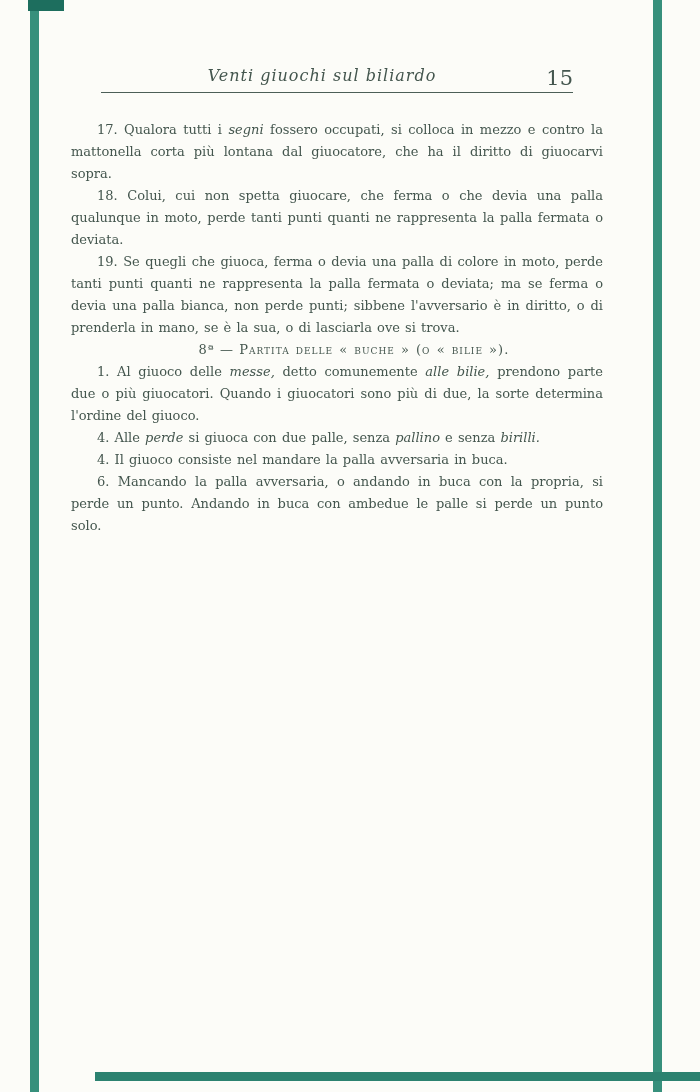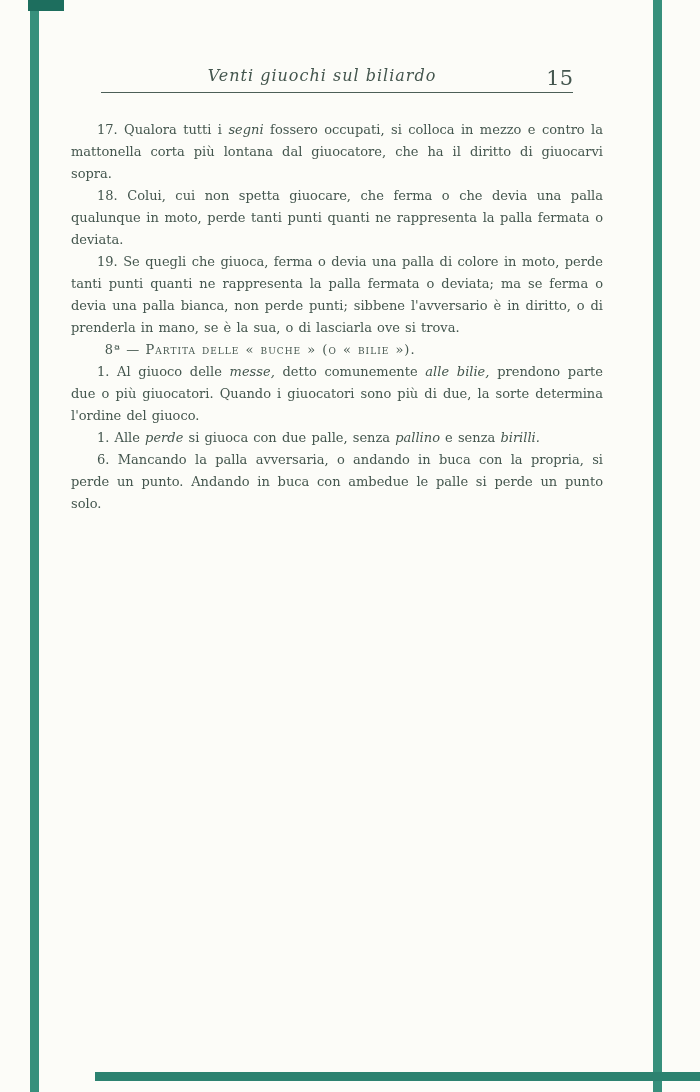--- a/index.html
+++ b/index.html
@@ -60,21 +60,21 @@
     font-size: 13px;
     line-height: 22px;
     text-align: justify;
     word-spacing: 1px;
   }
   .page-body p { margin: 0; }
   .body-paragraph { text-indent: 2em; }
   .section-heading {
     margin: 36px 0 28px 0;
     text-indent: 2.6em;
-    text-align: left;
+    text-align: center;
     letter-spacing: 0.6px;
   }
   .italic { font-style: italic; }
   .smallcaps { font-variant: small-caps; letter-spacing: 1px; }
 </style>
 </head>
 <body>
 
 <div class="scan">
   <div class="band band-left"></div>
@@ -88,17 +88,18 @@
       <span class="page-number">15</span>
     </header>
     <hr class="header-rule">
 
     <main class="page-body" id="body-container">
         <p class="body-paragraph"><span>17. Qualora tutti i </span><span class="italic">segni</span><span> fossero occupati, si colloca in mezzo e contro la mattonella corta più lontana dal giuocatore, che ha il diritto di giuocarvi sopra.</span></p>
         <p class="body-paragraph"><span>18. Colui, cui non spetta giuocare, che ferma o che devia una palla qualunque in moto, perde tanti punti quanti ne rappresenta la palla fermata o deviata.</span></p>
         <p class="body-paragraph"><span>19. Se quegli che giuoca, ferma o devia una palla di colore in moto, perde tanti punti quanti ne rappresenta la palla fermata o deviata; ma se ferma o devia una palla bianca, non perde punti; sibbene l'avversario è in diritto, o di prenderla in mano, se è la sua, o di lasciarla ove si trova.</span></p>
         <p class="section-heading"><span>8ª — </span><span class="smallcaps">Partita delle « buche » (o « bilie »).</span></p>
         <p class="body-paragraph"><span>1. Al giuoco delle </span><span class="italic">messe,</span><span> detto comunemente </span><span class="italic">alle bilie,</span><span> prendono parte due o più giuocatori. Quando i giuocatori sono più di due, la sorte determina l'ordine del giuoco.</span></p>
-        <p class="body-paragraph"><span>1. Alle </span><span class="italic">perde</span><span> si giuoca con due palle, senza </span><span class="italic">pallino</span><span> e senza </span><span class="italic">birilli.</span></p>
+        <p class="body-paragraph"><span>4. Alle </span><span class="italic">perde</span><span> si giuoca con due palle, senza </span><span class="italic">pallino</span><span> e senza </span><span class="italic">birilli.</span></p>
+        <p class="body-paragraph"><span>4. Il giuoco consiste nel mandare la palla avversaria in buca.</span></p>
         <p class="body-paragraph"><span>6. Mancando la palla avversaria, o andando in buca con la propria, si perde un punto. Andando in buca con ambedue le palle si perde un punto solo.</span></p>
       </main>
   </div>
 </div>
 
 </body></html>

